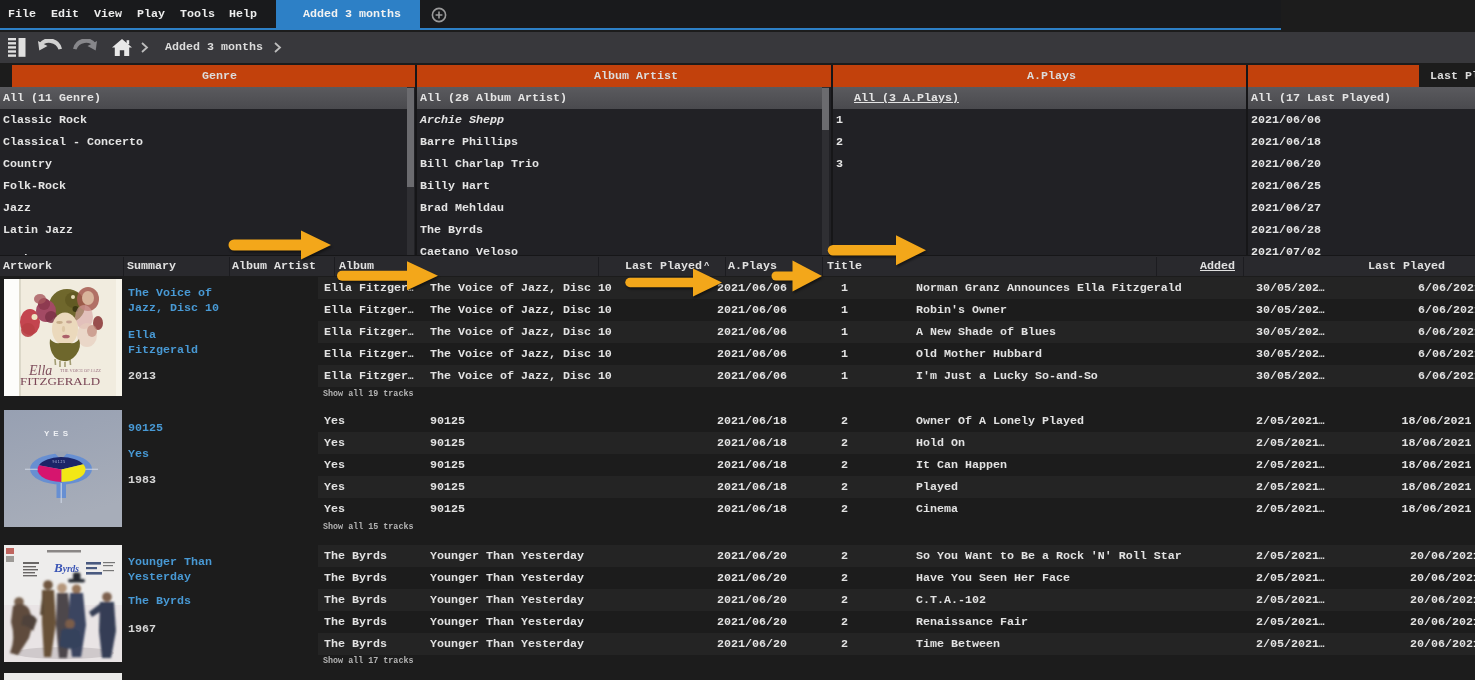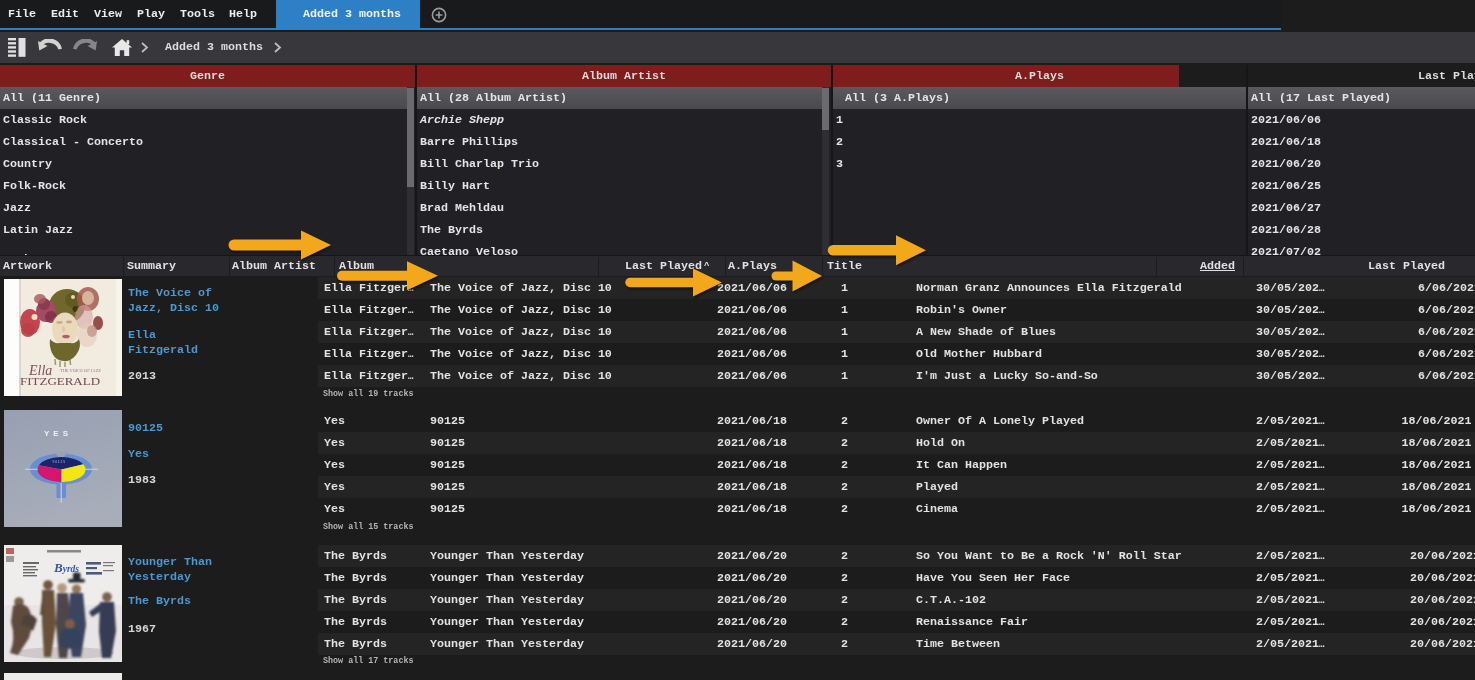--- a/index.html
+++ b/index.html
@@ -9,21 +9,21 @@
 
   
   #menubar { position:absolute; left:0; top:0; width:1281px; height:30px; background:#191a1c; border-bottom:2px solid #2d80c6; }
   .mitem { position:absolute; top:0; height:28px; line-height:28px; color:#ededed; font-weight:bold; }
   #tab { position:absolute; left:276px; top:0; width:144px; height:28px; background:#2d80c6; color:#f2f2f2; text-align:center; text-indent:8px; line-height:28px; font-weight:bold; }
 
   
   #toolbar { position:absolute; left:0; top:32px; width:1475px; height:31px; background:#38383c; }
 
   
-  #bheader { position:absolute; left:0; top:65px; width:1179px; height:22px; background:#7f1d1d; }
+  #bheader { position:absolute; left:12px; top:65px; width:1407px; height:22px; background:#c2410c; }
   .bhcell { position:absolute; top:0; height:22px; line-height:22px; text-align:center; color:#dcdcdc; font-weight:bold; }
   .bhsep { position:absolute; top:65px; width:2px; height:190px; background:#161618; }
   #blist { position:absolute; left:0; top:87px; width:1475px; height:168px; background:#212125; }
   .brow { position:absolute; height:22px; line-height:22px; white-space:pre; font-weight:bold; color:#e4e4e4; }
   .bsel { background:linear-gradient(#5a5a5e,#4a4a4e); }
 
   
   #theader { position:absolute; left:0; top:255px; width:1475px; height:21px; background:#29292d; border-top:1px solid #161618; }
   .thcell { position:absolute; top:0; height:21px; line-height:21px; color:#e0e0e0; font-weight:bold; }
   .thsep { position:absolute; top:1px; width:1px; height:20px; background:#1c1c20; }
@@ -117,21 +117,21 @@
   <div class="brow" style="left:420px;top:22px;font-style:italic;">Archie Shepp</div>
   <div class="brow" style="left:420px;top:44px;">Barre Phillips</div>
   <div class="brow" style="left:420px;top:66px;">Bill Charlap Trio</div>
   <div class="brow" style="left:420px;top:88px;">Billy Hart</div>
   <div class="brow" style="left:420px;top:110px;">Brad Mehldau</div>
   <div class="brow" style="left:420px;top:132px;">The Byrds</div>
   <div class="brow" style="left:420px;top:154px;">Caetano Veloso</div>
   <div class="abs" style="left:822px;top:0;width:7px;height:168px;background:#2f2f33;"></div>
   <div class="abs" style="left:822px;top:1px;width:7px;height:42px;background:#6b6b6f;"></div>
 
-  <div class="brow bsel" style="left:833px;top:0;width:413px;padding-left:12px;">All (3 A.Plays)</div>
+  <div class="brow bsel" style="left:833px;top:0;width:413px;padding-left:21px;text-decoration:underline;">All (3 A.Plays)</div>
   <div class="brow" style="left:836px;top:22px;">1</div>
   <div class="brow" style="left:836px;top:44px;">2</div>
   <div class="brow" style="left:836px;top:66px;">3</div>
 
   <div class="brow bsel" style="left:1248px;top:0;width:227px;padding-left:3px;">All (17 Last Played)</div>
   <div class="brow" style="left:1251px;top:22px;">2021/06/06</div>
   <div class="brow" style="left:1251px;top:44px;">2021/06/18</div>
   <div class="brow" style="left:1251px;top:66px;">2021/06/20</div>
   <div class="brow" style="left:1251px;top:88px;">2021/06/25</div>
   <div class="brow" style="left:1251px;top:110px;">2021/06/27</div>

